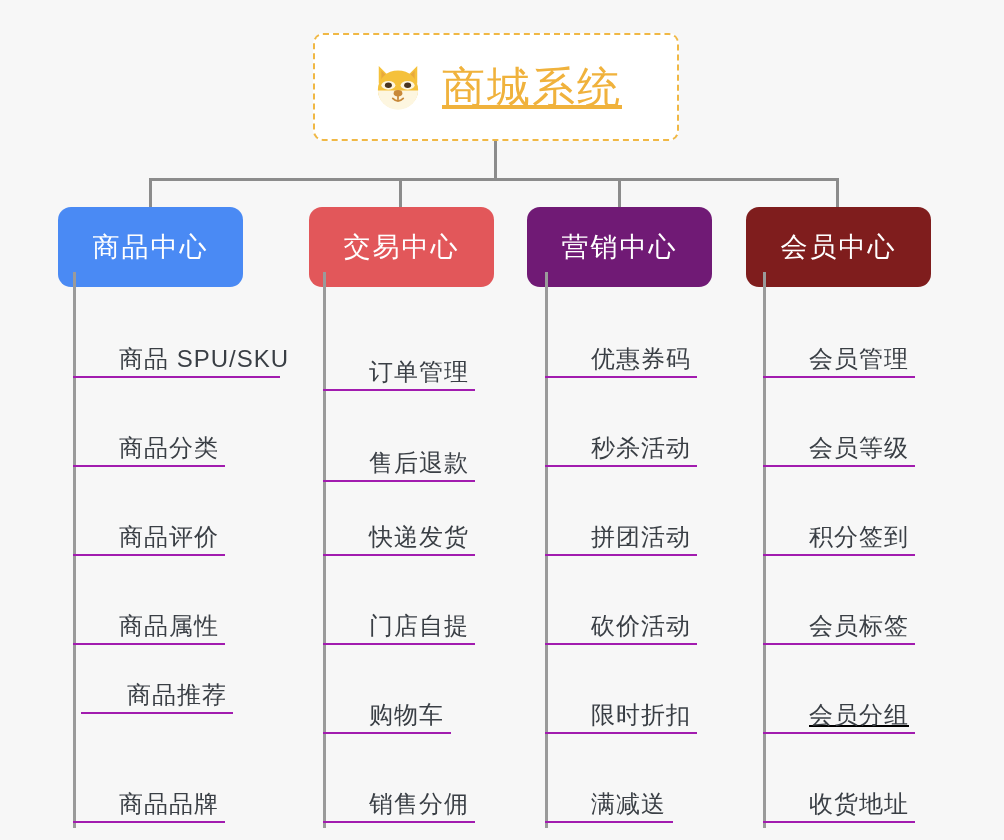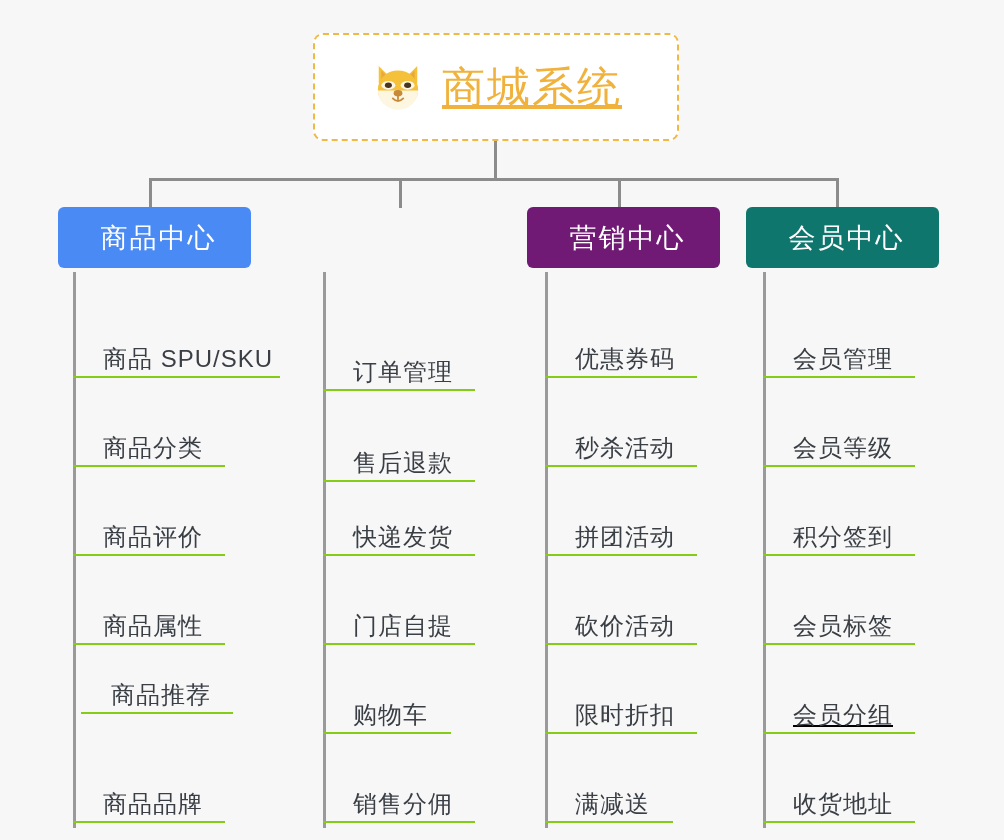--- a/index.html
+++ b/index.html
@@ -54,53 +54,52 @@
   .conn {
     position: absolute;
     background: #8c8c8c;
   }
   .conn-v { width: 3px; }
   .conn-h { height: 3px; }
 
   
   .cat-header {
     position: absolute;
-    height: 61px;
-    border-radius: 6px;
+    height: 80px;
+    border-radius: 13px;
     display: flex;
     align-items: center;
     justify-content: center;
     color: #ffffff;
     font-size: 27px;
     letter-spacing: 2px;
     white-space: nowrap;
-    padding-left: 8px;
   }
 
   
   .leaf-col {
     position: absolute;
     top: 272px;
   }
   .leaf-trunk {
     position: absolute;
     left: 0;
     top: 0;
     width: 3px;
     background: #9a9a9a;
   }
   .leaf-item {
     position: absolute;
     left: 0;
     height: 106px;
     box-sizing: border-box;
-    border-bottom: 2px solid #84cc16;
+    border-bottom: 2px solid #a21caf;
     display: flex;
     align-items: flex-end;
-    padding-left: 30px;
+    padding-left: 46px;
     padding-bottom: 4px;
   }
   .leaf-label {
     font-size: 24px;
     color: #3a3f45;
     letter-spacing: 1px;
     white-space: nowrap;
     line-height: 1.1;
   }
 </style>
@@ -133,24 +132,27 @@
   <div class="conn conn-h" style="left:149px; top:178px; width:687px;"></div>
 
   <div class="conn conn-v" style="left:149px; top:178px; height:30px;"></div>
   <div class="conn conn-v" style="left:399px; top:178px; height:30px;"></div>
   <div class="conn conn-v" style="left:618px; top:178px; height:30px;"></div>
   <div class="conn conn-v" style="left:836px; top:178px; height:30px;"></div>
 
   <div class="cat-header" style="left: 58px; top: 207px; width: 185px; background: rgb(74, 138, 244);">
     <span>商品中心</span>
   </div>
+  <div class="cat-header" style="left: 309px; top: 207px; width: 185px; background: rgb(226, 87, 90);">
+    <span>交易中心</span>
+  </div>
   <div class="cat-header" style="left: 527px; top: 207px; width: 185px; background: #701a75;">
     <span>营销中心</span>
   </div>
-  <div class="cat-header" style="left: 746px; top: 207px; width: 185px; background: #0f766e;">
+  <div class="cat-header" style="left: 746px; top: 207px; width: 185px; background: #7f1d1d;">
     <span>会员中心</span>
   </div>
 
   <div class="leaf-col" style="left:73px;">
     <div class="leaf-trunk" style="height:556px;"></div>
     <div class="leaf-item" style="top:0px;   width:207px;">
         <span class="leaf-label">商品 SPU/SKU</span>
       </div>
     <div class="leaf-item" style="top:89px;  width:152px;">
         <span class="leaf-label">商品分类</span>

